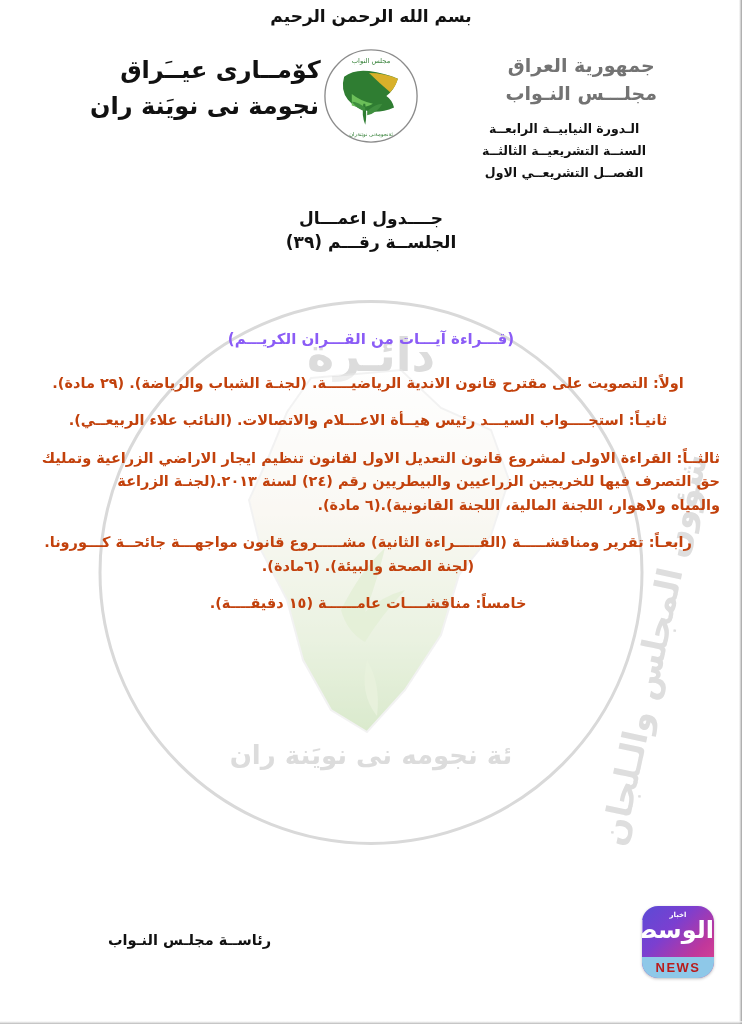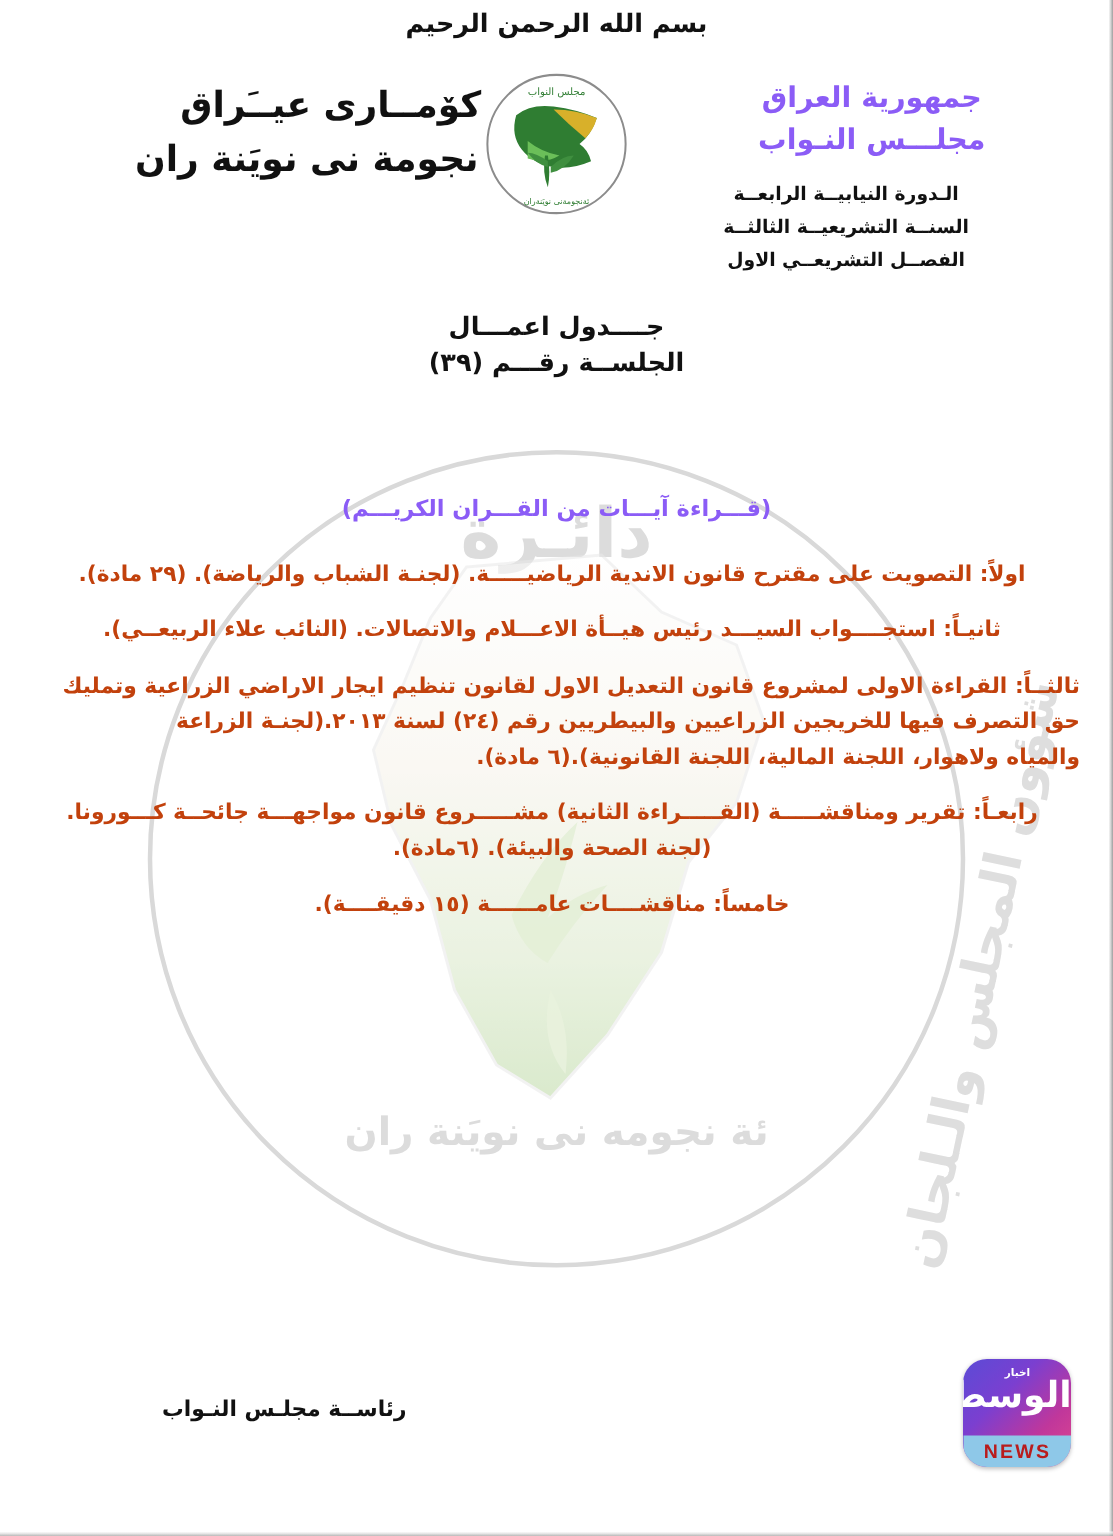--- a/index.html
+++ b/index.html
@@ -109,21 +109,21 @@
     z-index: 3;
   }
   .hdr-ar {
     position: absolute;
     right: 85px;
     top: 4px;
     text-align: center;
     font-size: 19px;
     font-weight: bold;
     line-height: 1.45;
-    color: #8b5cf6;
+    color: #737373;
     letter-spacing: 1px;
   }
   .hdr-ku {
     position: absolute;
     left: 90px;
     top: 4px;
     text-align: center;
     font-size: 24px;
     font-weight: bold;
     line-height: 1.5;

